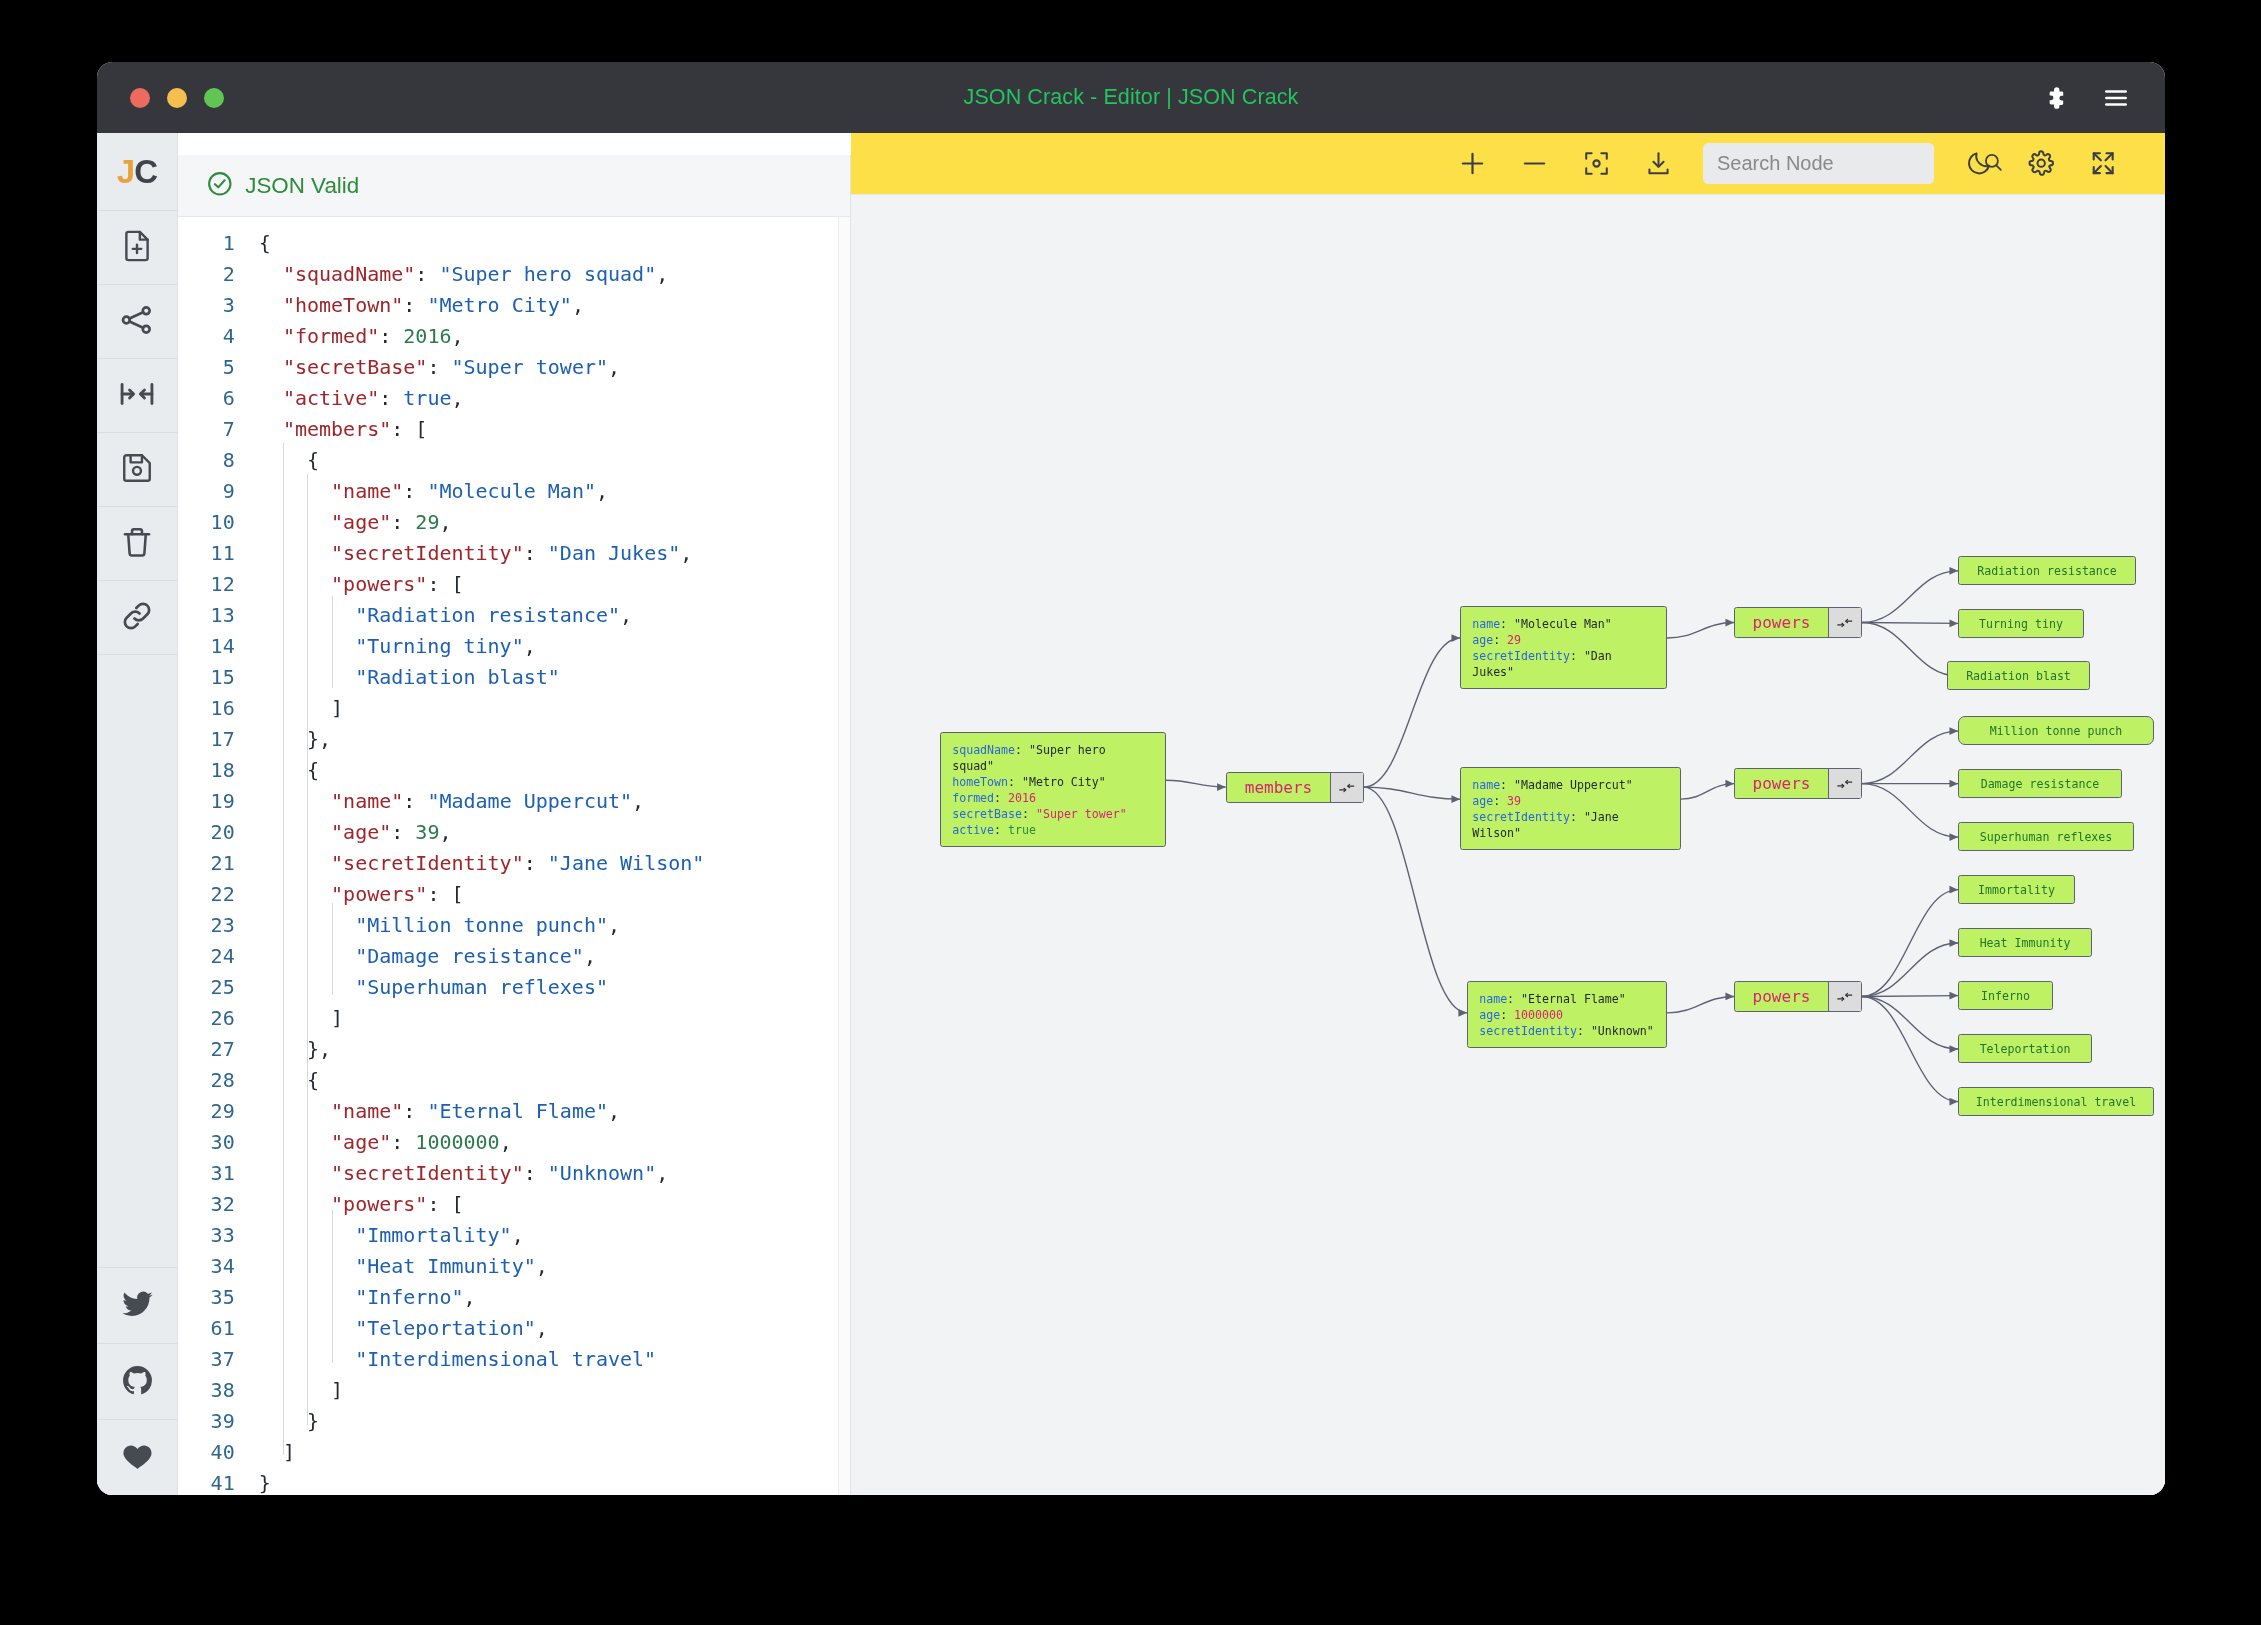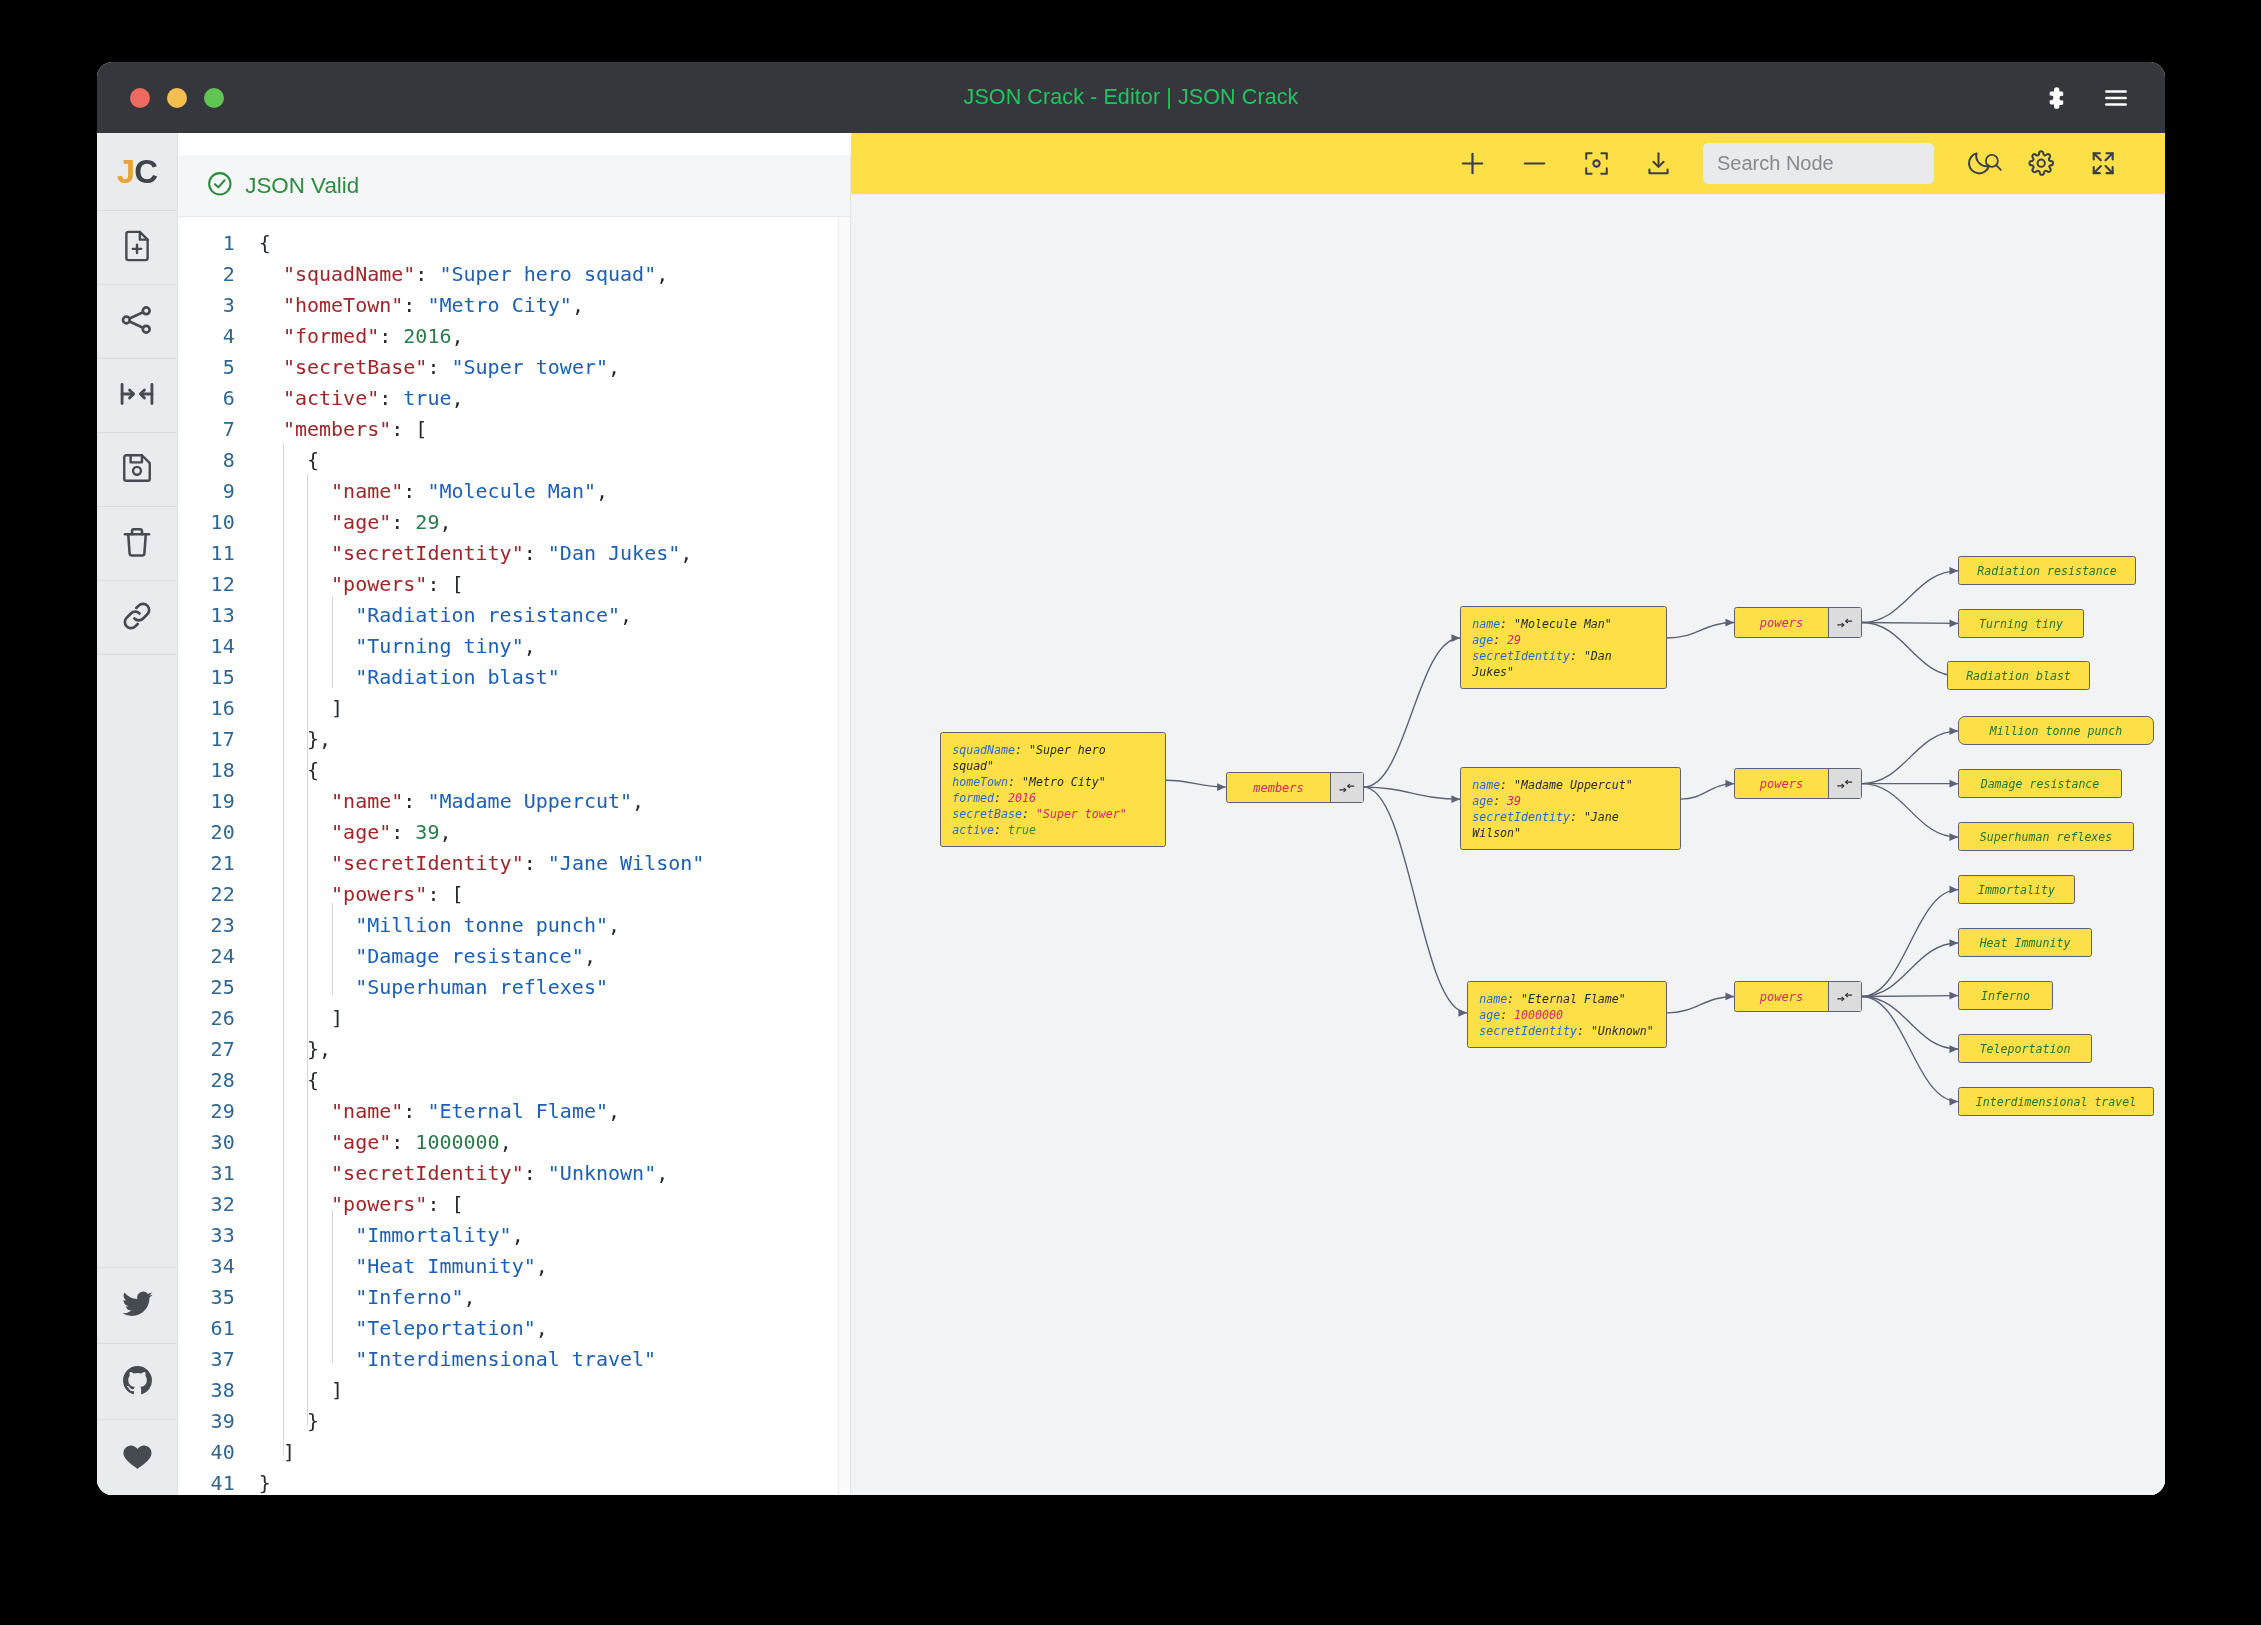--- a/index.html
+++ b/index.html
@@ -225,26 +225,25 @@
   #graph-canvas {
     flex: 1;
     position: relative;
     overflow: hidden;
     background: #f2f3f5;
   }
   #graph-svg { position: absolute; left: 0; top: 0; }
 
   .gnode {
     position: absolute;
-    background: #fde047;
+    background: #bef264;
     border: 1.4px solid #5c6273;
     border-radius: 2.6px;
     font-family: "DejaVu Sans Mono", monospace;
     box-sizing: border-box;
-    font-style: italic;
   }
   .gnode.obj {
     padding: 8.6px 11.2px;
     font-size: 11.6px;
     line-height: 16px;
   }
   .gnode .nkey { color: #2867d8; }
   .gnode .nstr { color: #26292e; }
   .gnode .nnum { color: #d6246e; }
   .gnode .nbool { color: #2a8a3e; }
@@ -252,21 +251,21 @@
   .gnode.parent {
     display: flex;
     align-items: stretch;
     height: 31px;
     padding: 0;
   }
   .gnode.parent .plabel {
     flex: 1;
     display: flex; align-items: center; justify-content: center;
     color: #d6246e;
-    font-size: 12px;
+    font-size: 16px;
     padding: 0 15.5px;
   }
   .gnode.parent .pcollapse {
     width: 33px;
     border-left: 1.2px solid #5c6273;
     background: #dcdcdc;
     display: flex; align-items: center; justify-content: center;
     cursor: pointer;
   }
 

